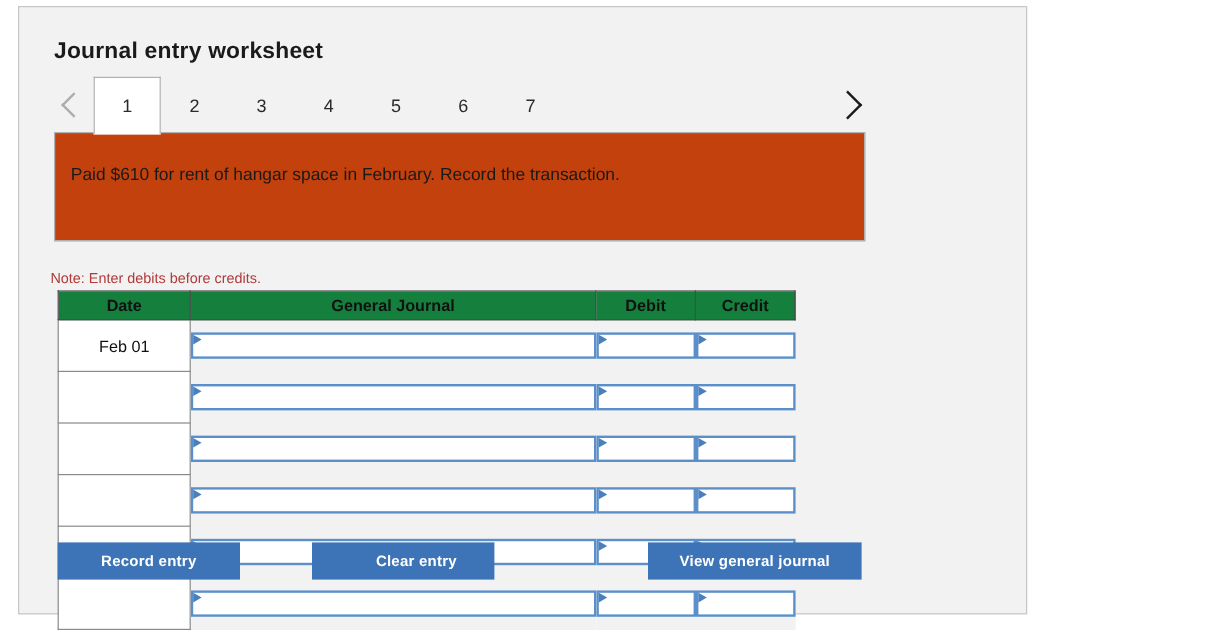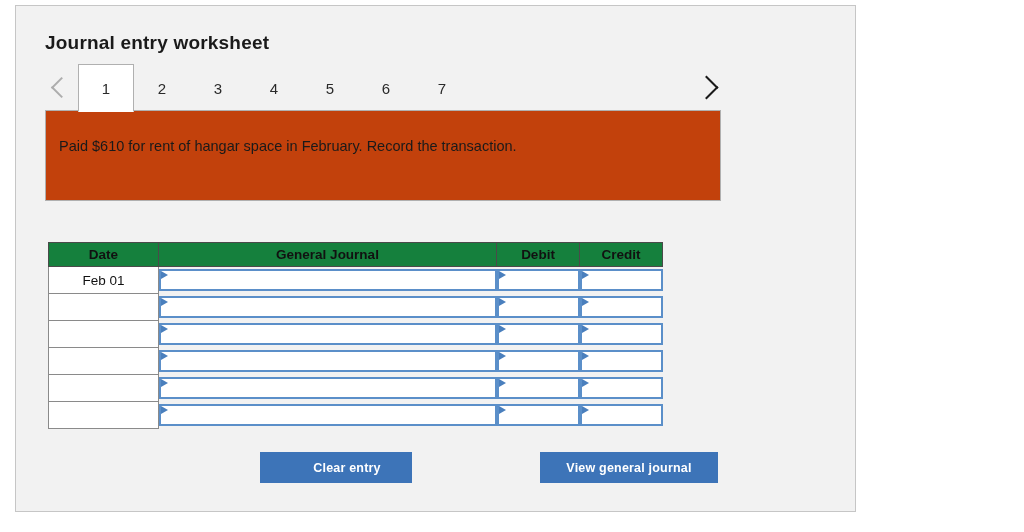--- a/index.html
+++ b/index.html
@@ -147,21 +147,21 @@
     color: #111111;
     padding: 0;
     text-align: center;
   }
   .col-date   { width: 110px; }
   .col-gj     { width: 338px; }
   .col-debit  { width: 83px; }
   .col-credit { width: 83px; }
 
   .jtable td {
-    padding: 0;
+    padding: 8px;
     height: 26px;
     vertical-align: middle;
   }
   .td-date {
     border: 1px solid #8a8a8a;
     background: #ffffff;
     text-align: center;
     font-size: 13.5px;
     color: #111111;
   }
@@ -244,20 +244,21 @@
     </div>
     <div class="tab-next">
       <span class="chev chev-right"></span>
     </div>
   </div>
 
   <div class="txn-box">
     <div class="txn-text">Paid $610 for rent of hangar space in February. Record the transaction.</div>
   </div>
 
+  <div class="note">Note: Enter debits before credits.</div>
 
   <table class="jtable">
     <colgroup>
       <col class="col-date">
       <col class="col-gj">
       <col class="col-debit">
       <col class="col-credit">
     </colgroup>
     <thead>
       <tr>
@@ -390,16 +391,17 @@
         <td class="td-field">
           <div class="field">
             <span class="marker"></span>
             <span></span>
           </div>
         </td>
       </tr>
     </tbody>
   </table>
 
+  <button class="btn btn-record">Record entry</button>
   <button class="btn btn-clear">Clear entry</button>
   <button class="btn btn-view">View general journal</button>
 
 </div>
 
 </body></html>

